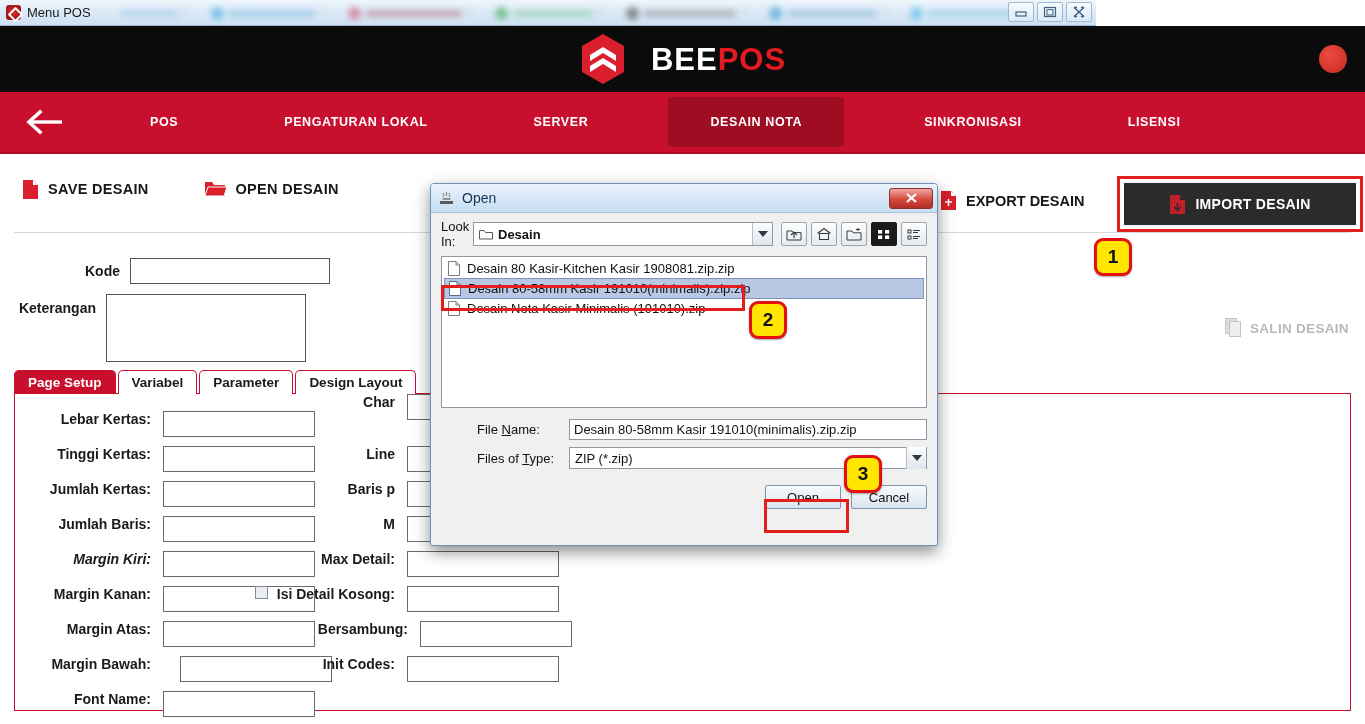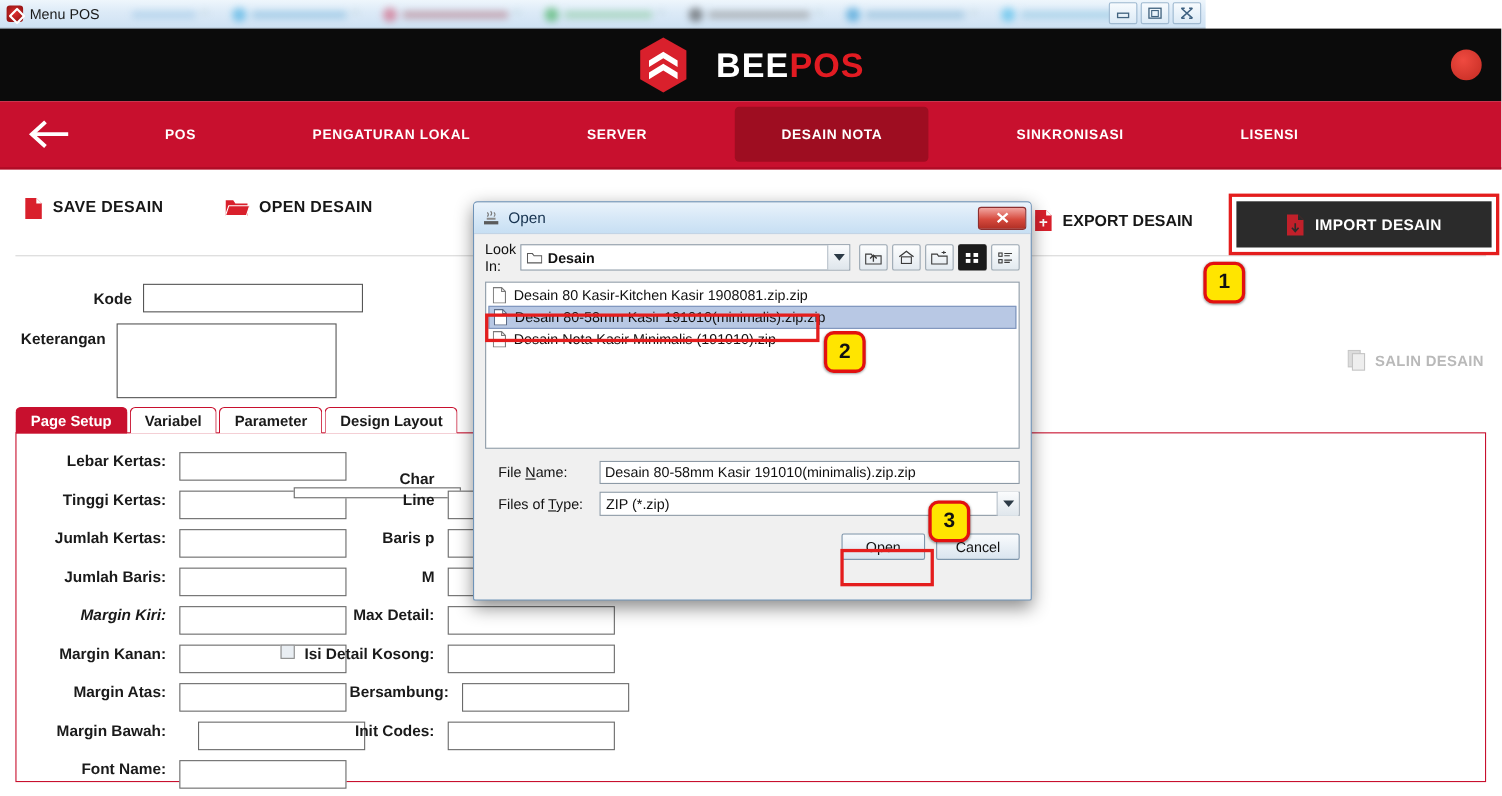--- a/index.html
+++ b/index.html
@@ -194,21 +194,21 @@
     display:flex;align-items:center;justify-content:center;cursor:pointer;}
   .jbtn.on{ background:#1b1b1b;border-color:#1b1b1b; }
   #filelist{
     height:152px;background:#fff;border:1px solid #8d9aa6;
     padding:2px;overflow:hidden;
   }
   .fitem{ display:flex;align-items:center;gap:7px;height:19px;padding:0 4px;font-size:13px;color:#111;cursor:default;}
   .fitem.sel{ background:#b8c8e4;border:1px solid #7d93bb; height:21px;}
   .docglyph{ width:12px;height:15px;flex:0 0 auto; }
   #sel-hl{ position:absolute;left:441px;top:285px;width:304px;height:26px;border:3px solid #e41d1d;pointer-events:none;z-index:25;}
-  #dlg-foot{ padding:10px 10px 0 22px; }
+  #dlg-foot{ padding:10px 10px 0 22px;margin-left:24px; }
   .frow{ display:flex;align-items:center;height:22px;margin-bottom:7px; }
   .frow .lab{ font-size:13px;color:#111;width:92px;}
   .ftext{
     flex:1;height:21px;border:1px solid #8d9aa6;background:#fff;
     font-size:13px;color:#111;display:flex;align-items:center;padding-left:4px;overflow:hidden;white-space:nowrap;}
   #dlg-buttons{ display:flex;justify-content:flex-end;gap:10px;padding:9px 10px 0 10px; }
   .dlgbtn{
     width:76px;height:24px;border:1px solid #7e96ac;border-radius:2px;
     background:linear-gradient(to bottom,#f9fbfd,#dae5ef);
     font-size:13px;color:#111;display:flex;align-items:center;justify-content:center;cursor:pointer;}
@@ -432,21 +432,21 @@
   </div>
   <div class="prow colA" style="left:-14px;top:262px;gap:17px;">
     <span class="plbl">Margin Bawah:</span>
     <div class="pfld"></div>
   </div>
   <div class="prow colA" style="left:-14px;top:297px;">
     <span class="plbl">Font Name:</span>
     <div class="pfld"></div>
   </div>
 
-  <div class="prow colB" style="left:240px;top:33px;flex-direction:column;">
+  <div class="prow colB" style="left:240px;top:0;">
     <span class="plbl">Char</span>
     <div class="pfld"></div>
   </div>
   <div class="prow colB" style="left:240px;top:52px;">
     <span class="plbl">Line</span>
     <div class="pfld"></div>
   </div>
   <div class="prow colB" style="left:240px;top:87px;">
     <span class="plbl">Baris p</span>
     <div class="pfld"></div>

